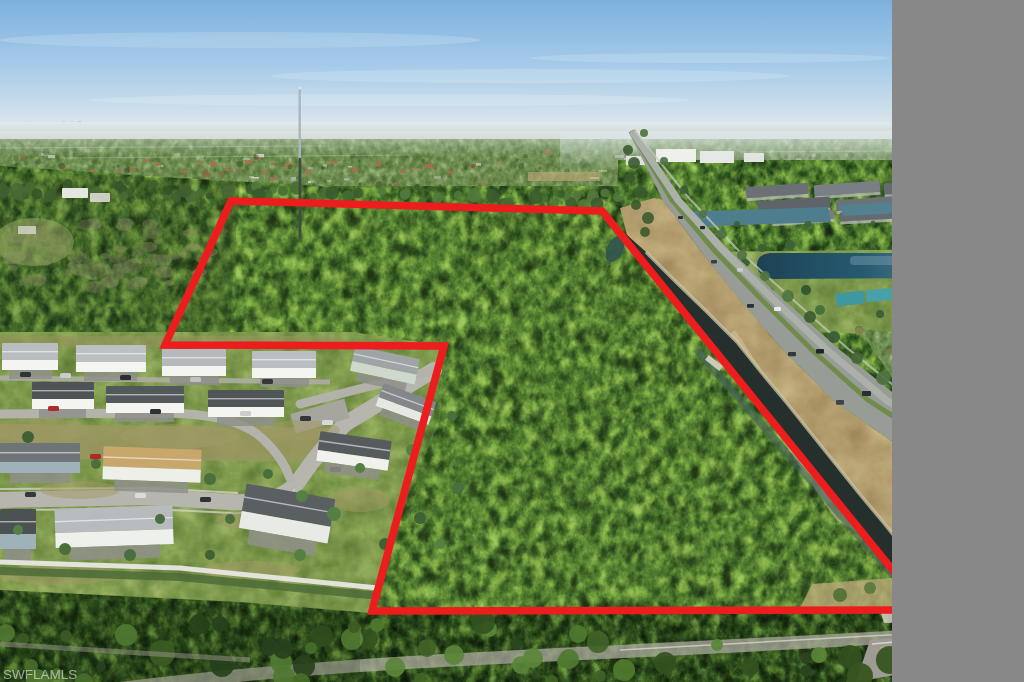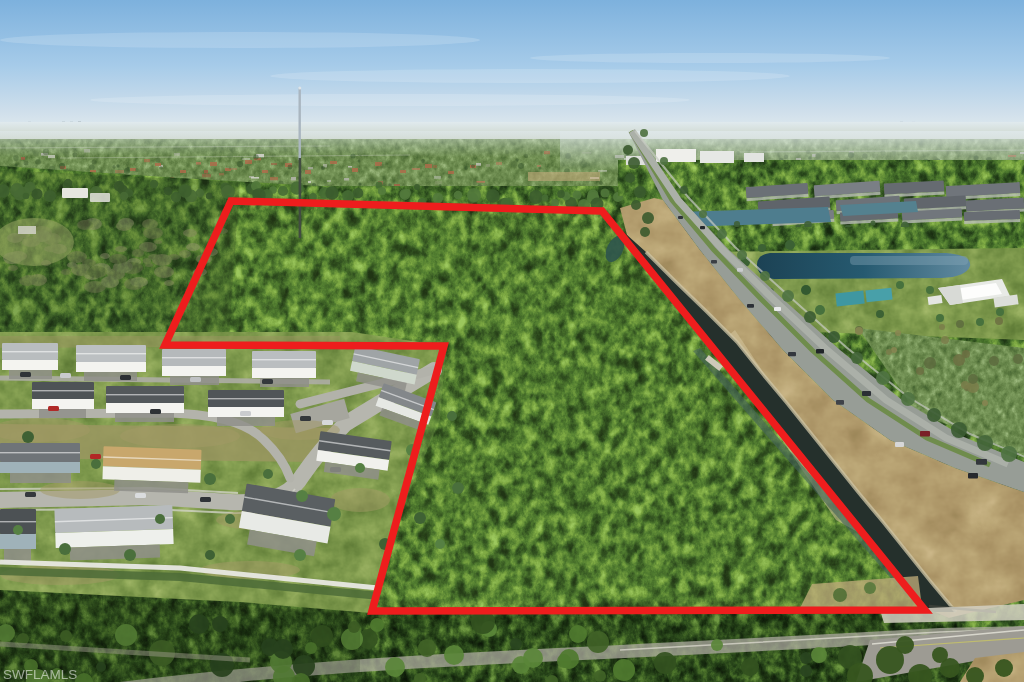--- a/index.html
+++ b/index.html
@@ -1,14 +1,14 @@
 <!DOCTYPE html>
 <html><head><meta charset="utf-8"><style>
 html,body{margin:0;padding:0;background:#888;}
-#wrap{position:relative;width:1024px;height:682px;overflow:hidden;font-family:"Liberation Sans",sans-serif;}
+#wrap{position:relative;width:892px;height:682px;overflow:hidden;font-family:"Liberation Sans",sans-serif;}
 </style></head><body>
 <div id="wrap">
 <svg width="1024" height="682" viewBox="0 0 1024 682">
 <defs>
 <linearGradient id="sky" x1="0" y1="0" x2="0" y2="1">
  <stop offset="0" stop-color="#7db1dd"></stop>
  <stop offset="0.5" stop-color="#a6cbe9"></stop>
  <stop offset="0.85" stop-color="#cfdfeb"></stop>
  <stop offset="1" stop-color="#e0eaee"></stop>
 </linearGradient>

